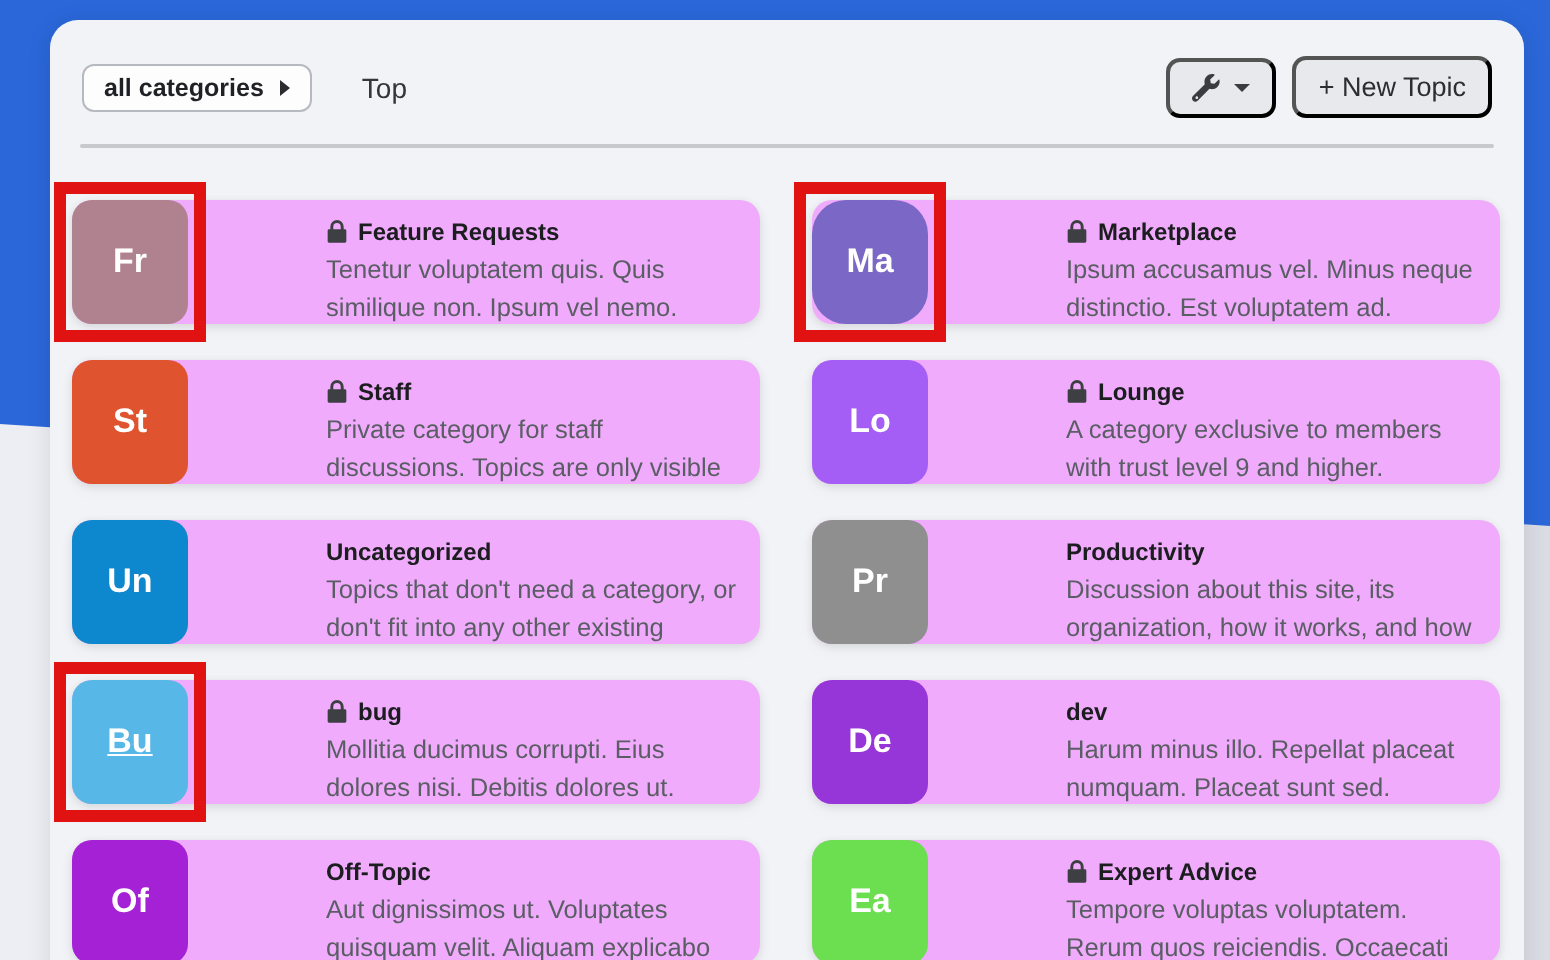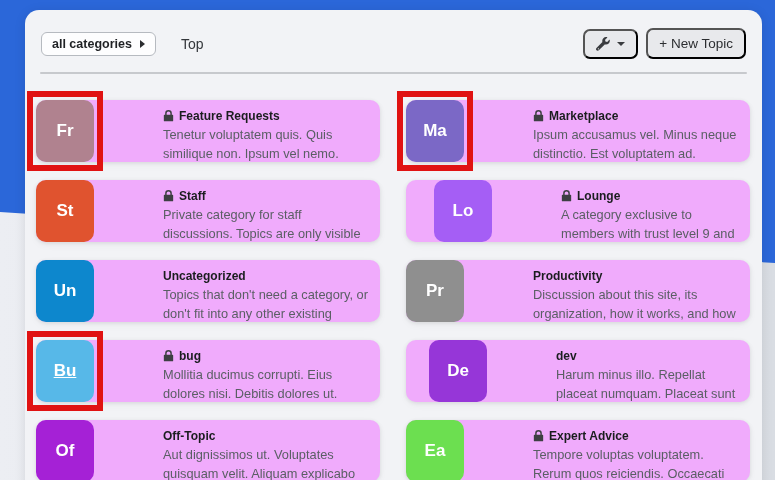--- a/index.html
+++ b/index.html
@@ -114,21 +114,21 @@
               </svg>
         </span>
         <span>Feature Requests</span>
       </div>
       <div class="card-desc">Tenetur voluptatem quis. Quis similique non. Ipsum vel nemo.</div>
     </div>
   </div>
 
   <div class="card">
     <div class="hl-box"></div>
-    <div class="badge" style="background: rgb(123, 104, 198);">Ma</div>
+    <div class="badge" style="background: rgb(123, 104, 198); border-radius: 17px;">Ma</div>
     <div class="card-body">
       <div class="card-title">
         <span class="lock-icon">
           <svg width="11" height="12" viewBox="0 0 16 18">
                 <path fill="#3d3f42" d="M13 7V5a5 5 0 0 0-10 0v2H2a1 1 0 0 0-1 1v8a1 1 0 0 0 1 1h12a1 1 0 0 0 1-1V8a1 1 0 0 0-1-1h-1zM5.2 5a2.8 2.8 0 0 1 5.6 0v2H5.2V5z"></path>
               </svg>
         </span>
         <span>Marketplace</span>
       </div>
       <div class="card-desc">Ipsum accusamus vel. Minus neque distinctio. Est voluptatem ad.</div>
@@ -146,21 +146,21 @@
               </svg>
         </span>
         <span>Staff</span>
       </div>
       <div class="card-desc">Private category for staff discussions. Topics are only visible to admins and moderators.</div>
     </div>
   </div>
 
   <div class="card">
 
-    <div class="badge" style="background: rgb(165, 94, 245); margin-left: 28px;">Lo</div>
+    <div class="badge" style="background: rgb(165, 94, 245);">Lo</div>
     <div class="card-body">
       <div class="card-title">
         <span class="lock-icon">
           <svg width="11" height="12" viewBox="0 0 16 18">
                 <path fill="#3d3f42" d="M13 7V5a5 5 0 0 0-10 0v2H2a1 1 0 0 0-1 1v8a1 1 0 0 0 1 1h12a1 1 0 0 0 1-1V8a1 1 0 0 0-1-1h-1zM5.2 5a2.8 2.8 0 0 1 5.6 0v2H5.2V5z"></path>
               </svg>
         </span>
         <span>Lounge</span>
       </div>
       <div class="card-desc">A category exclusive to members with trust level 9 and higher.</div>
@@ -202,21 +202,21 @@
               </svg>
         </span>
         <span>bug</span>
       </div>
       <div class="card-desc">Mollitia ducimus corrupti. Eius dolores nisi. Debitis dolores ut.</div>
     </div>
   </div>
 
   <div class="card">
 
-    <div class="badge" style="background: rgb(150, 54, 216); margin-left: 23px;">De</div>
+    <div class="badge" style="background: rgb(150, 54, 216);">De</div>
     <div class="card-body">
       <div class="card-title">
 
         <span>dev</span>
       </div>
       <div class="card-desc">Harum minus illo. Repellat placeat numquam. Placeat sunt sed.</div>
     </div>
   </div>
 
   <div class="card">

